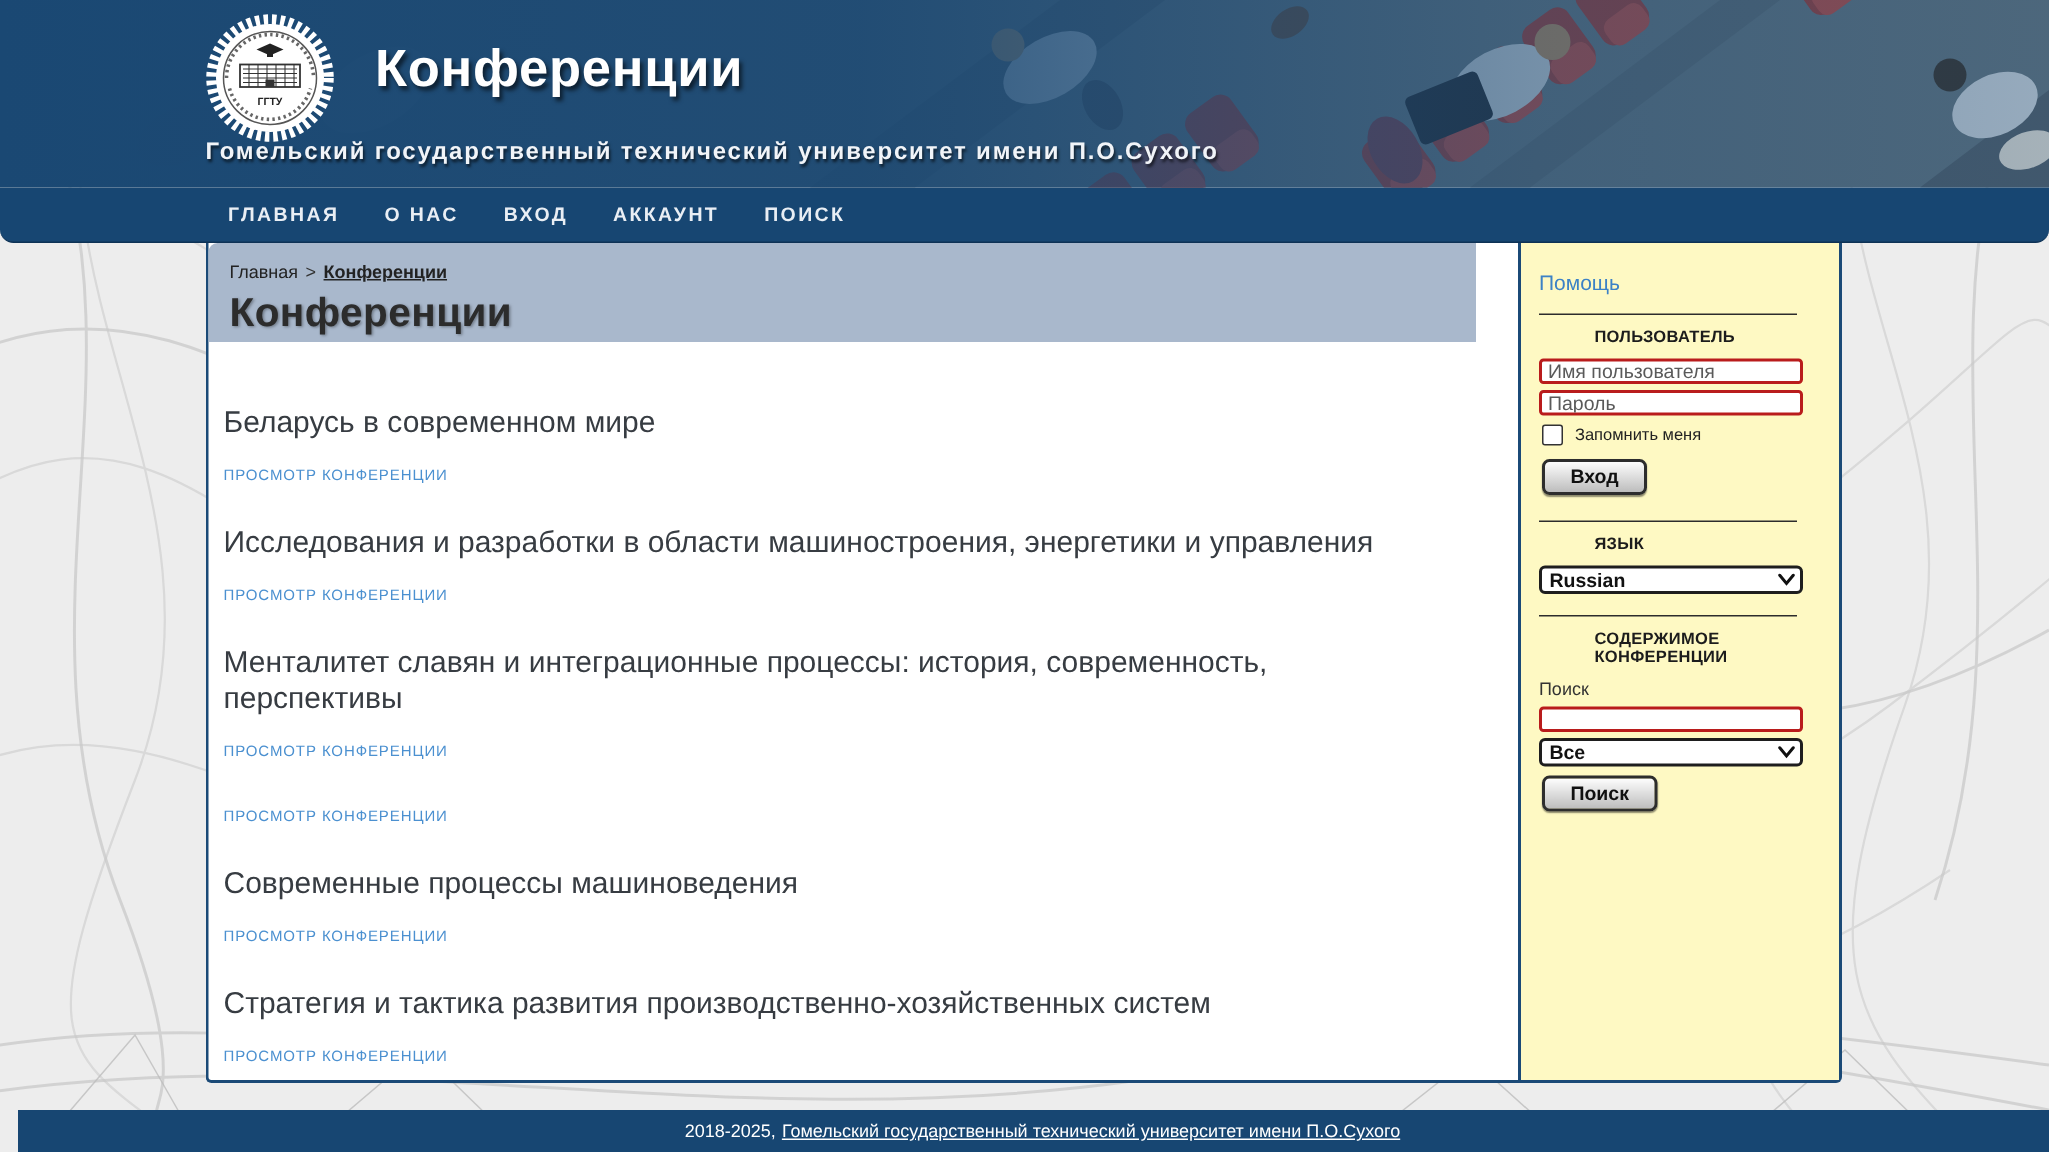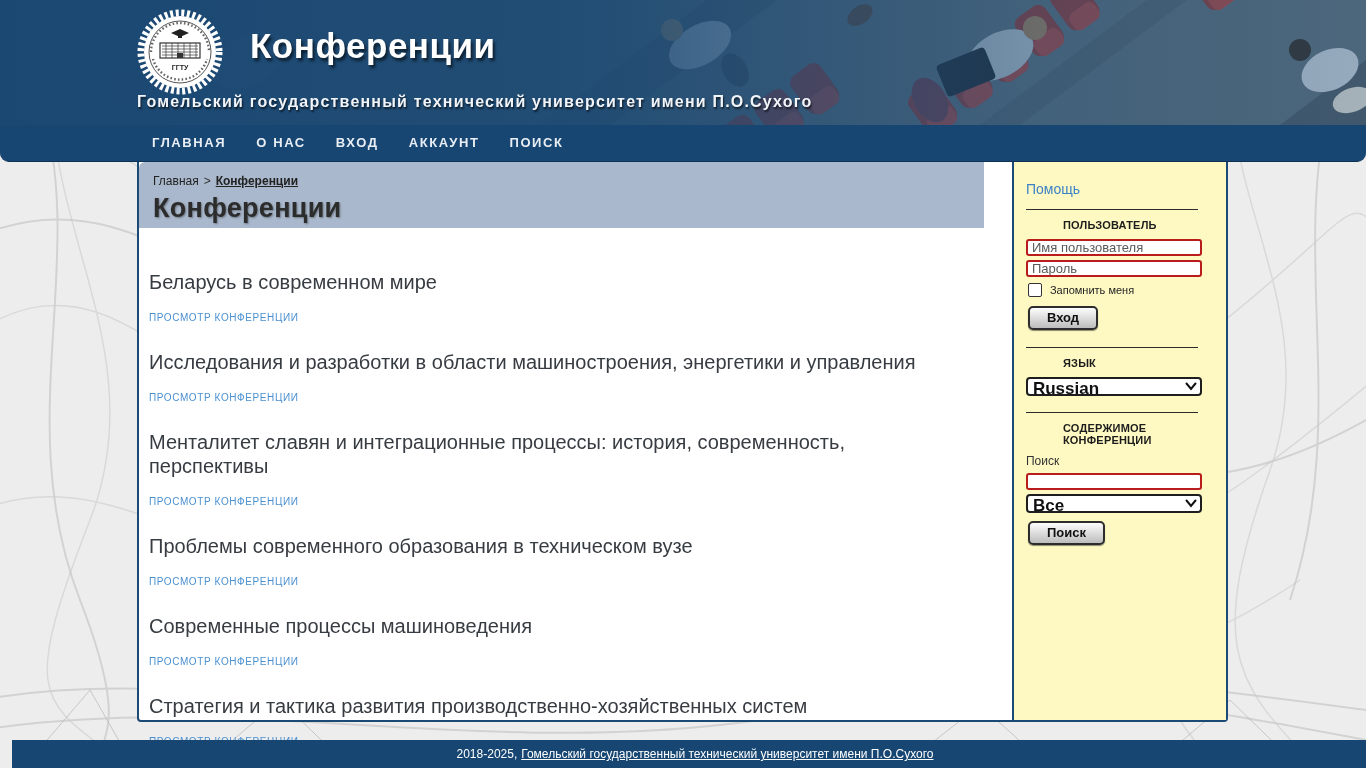--- a/index.html
+++ b/index.html
@@ -55,21 +55,21 @@
   .remember-row { display:flex; align-items:center; margin:6px 0 7px 2px; }
   .remember-row input { appearance:none; -webkit-appearance:none; width:14px; height:14px;
                 border:1.5px solid #333; border-radius:2px; background:#fff; margin-right:8px; cursor:pointer; }
   .side-button { display:inline-block; margin:2px 0 4px 2px; font-family:"Liberation Sans",sans-serif;
                 font-size:13px; font-weight:bold; color:#101010; padding:2px 17px 3px 17px;
                 background:linear-gradient(#fdfdfd,#bdbdbd); border:2px solid #2d2d2d; border-radius:5px;
                 box-shadow:0 1px 1px rgba(0,0,0,.45); cursor:pointer; }
   .select-wrap { position:relative; width:176px; margin-bottom:4px; }
   .side-select { appearance:none; -webkit-appearance:none; width:176px; height:19px;
                 border:2px solid #1e1e1e; border-radius:4px; background:#fff;
-                font-family:"Liberation Sans",sans-serif; font-size:17px; font-weight:bold; color:#111;
+                font-family:"Liberation Sans",sans-serif; font-size:13px; font-weight:bold; color:#111;
                 padding:0 18px 0 5px; cursor:pointer; }
   .chevron { position:absolute; right:5px; top:5px; pointer-events:none; }
   .search-label { font-size:12px; color:#333; margin:2px 0 5px 0; }
 
   
   .footer { position:absolute; left:12px; top:740px; width:1366px; height:28px; background:#174672; z-index:2;
             display:flex; align-items:center; justify-content:center; font-size:12px; color:#ffffff; }
   .footer a { color:#ffffff; text-decoration:underline; cursor:pointer; margin-left:4px; }
 </style>
 </head>
@@ -201,21 +201,20 @@
         </div>
         <div class="conf-item">
           <div class="conf-title">Исследования и разработки в области машиностроения, энергетики и управления</div>
           <a class="conf-view">ПРОСМОТР КОНФЕРЕНЦИИ</a>
         </div>
         <div class="conf-item">
           <div class="conf-title">Менталитет славян и интеграционные процессы: история, современность, перспективы</div>
           <a class="conf-view">ПРОСМОТР КОНФЕРЕНЦИИ</a>
         </div>
         <div class="conf-item">
-          <div class="conf-title">Проблемы современного образования в техническом вузе</div>
           <a class="conf-view">ПРОСМОТР КОНФЕРЕНЦИИ</a>
         </div>
         <div class="conf-item">
           <div class="conf-title">Современные процессы машиноведения</div>
           <a class="conf-view">ПРОСМОТР КОНФЕРЕНЦИИ</a>
         </div>
         <div class="conf-item">
           <div class="conf-title">Стратегия и тактика развития производственно-хозяйственных систем</div>
           <a class="conf-view">ПРОСМОТР КОНФЕРЕНЦИИ</a>
         </div>

